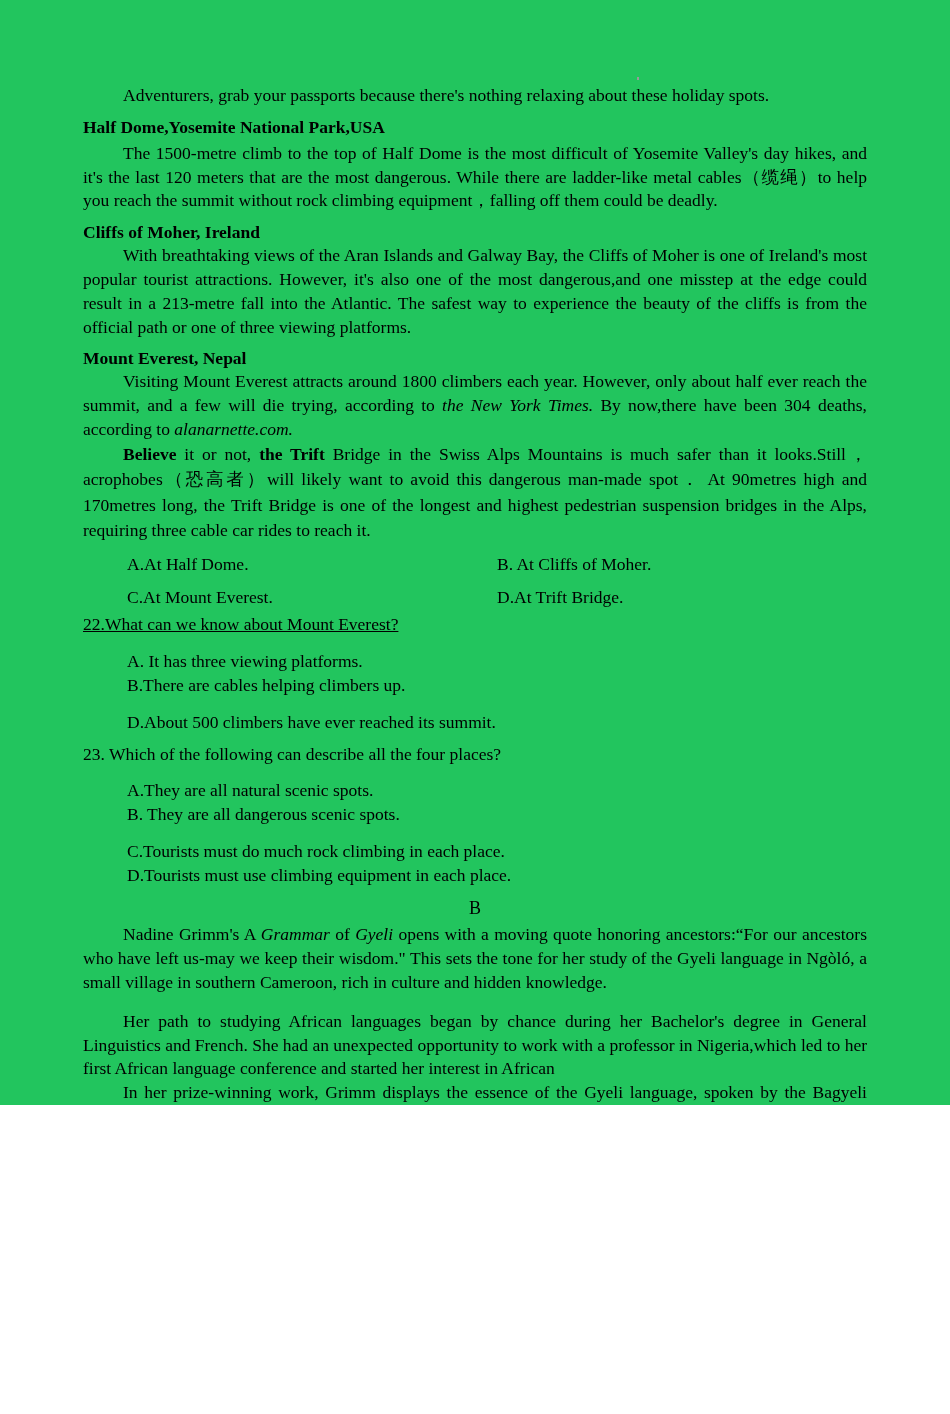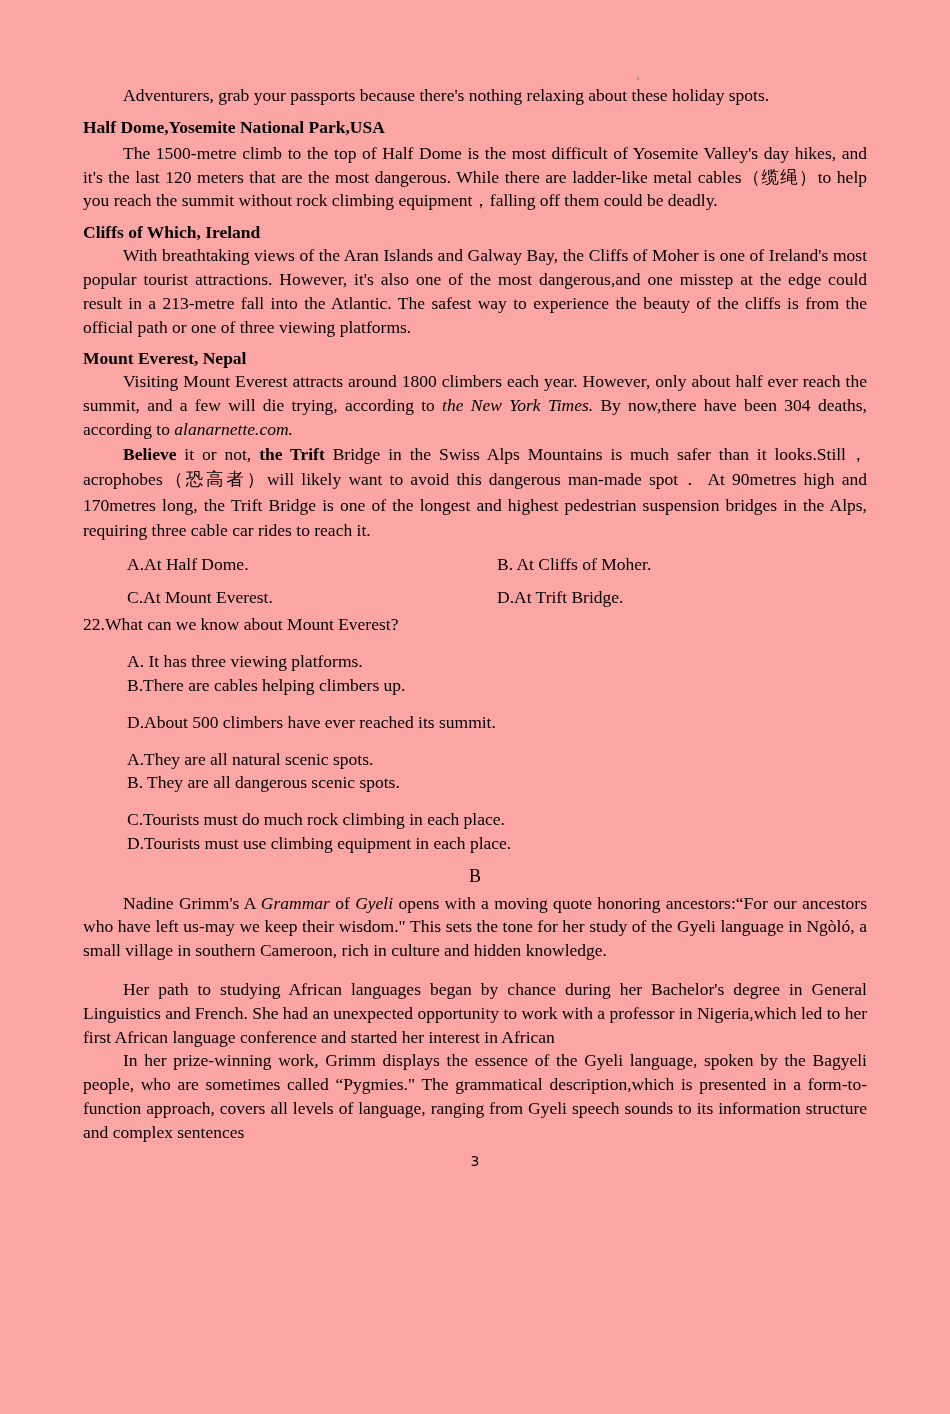--- a/index.html
+++ b/index.html
@@ -3,23 +3,23 @@
 <meta charset="utf-8">
 <style>
   html, body {
     margin: 0;
     padding: 0;
     background: #ffffff;
   }
   .page {
     position: relative;
     width: 950px;
-    height: 1414px;
+    height: 1105px;
     box-sizing: border-box;
-    background: #fca5a5;
+    background: #22c55e;
     color: #000000;
     font-family: "Liberation Serif", "DejaVu Serif", serif;
     font-size: 17.5px;
     line-height: 23.8px;
     padding: 84px 83px 0 83px;
     overflow: hidden;
   }
   .stray-dot {
     position: absolute;
     left: 637px;
@@ -34,21 +34,21 @@
   .para-first { margin-top: 6px; }
   .trift-body { line-height: 25.5px; }
   h3.place-heading {
     font-size: 17.5px;
     line-height: 18px;
     margin: 10px 0 3px 0;
     font-weight: bold;
   }
   h3.first-heading { margin-top: 10px; }
   .stem { margin-top: 8px; }
-  .stem-tight { margin-top: 4px; }
+  .stem-tight { margin-top: 4px; text-decoration: underline; }
   .opt-row {
     margin-left: 44px;
     margin-top: 9px;
   }
   .opt-left {
     display: inline-block;
     width: 370px;
   }
   .opt-line {
     margin-left: 44px;
@@ -75,21 +75,21 @@
 
 <div class="page">
 
   <div class="stray-dot"></div>
 
   <p class="indent">Adventurers, grab your passports because there's nothing relaxing about these holiday spots.</p>
 
   <h3 class="place-heading first-heading">Half Dome,Yosemite National Park,USA</h3>
   <p class="indent justify para-first">The 1500-metre climb to the top of Half Dome is the most difficult of Yosemite Valley's day hikes, and it's the last 120 meters that are the most dangerous. While there are ladder-like metal cables（缆绳）to help you reach the summit without rock climbing equipment，falling off them could be deadly.</p>
 
-  <h3 class="place-heading">Cliffs of Which, Ireland</h3>
+  <h3 class="place-heading">Cliffs of Moher, Ireland</h3>
   <p class="indent justify">With breathtaking views of the Aran Islands and Galway Bay, the Cliffs of Moher is one of Ireland's most popular tourist attractions. However, it's also one of the most dangerous,and one misstep at the edge could result in a 213-metre fall into the Atlantic. The safest way to experience the beauty of the cliffs is from the official path or one of three viewing platforms.</p>
 
   <h3 class="place-heading">Mount Everest, Nepal</h3>
   <p class="indent justify"><span>Visiting Mount Everest attracts around 1800 climbers each year. However, only about half ever reach the summit, and a few will die trying, according to </span><i>the New York Times.</i><span> By now,there have been 304 deaths, according to </span><i>alanarnette.com.</i></p>
 
   <p class="indent justify trift-body"><b>Believe</b><span> it or not, </span><b>the Trift</b><span> Bridge in the Swiss Alps Mountains is much safer than it looks.Still，acrophobes（恐高者）will likely want to avoid this dangerous man-made spot． At 90metres high and 170metres long, the Trift Bridge is one of the longest and highest pedestrian suspension bridges in the Alps, requiring three cable car rides to reach it.</span></p>
 
   <div>
     <div class="opt-row">
       <span class="opt-left">A.At Half Dome.</span><span>B. At Cliffs of Moher.</span>
@@ -100,20 +100,21 @@
   </div>
 
   <div>
     <p class="stem stem-tight">22.What can we know about Mount Everest?</p>
     <p class="opt-line gap-lg">A. It has three viewing platforms.</p>
     <p class="opt-line">B.There are cables helping climbers up.</p>
     <p class="opt-line gap-lg">D.About 500 climbers have ever reached its summit.</p>
   </div>
 
   <div>
+    <p class="stem">23. Which of the following can describe all the four places?</p>
     <p class="opt-line gap-lg">A.They are all natural scenic spots.</p>
     <p class="opt-line">B. They are all dangerous scenic spots.</p>
     <p class="opt-line gap-lg">C.Tourists must do much rock climbing in each place.</p>
     <p class="opt-line">D.Tourists must use climbing equipment in each place.</p>
   </div>
 
   <p class="section-label">B</p>
 
   <p class="indent justify pb-para"><span>Nadine Grimm's A </span><i>Grammar</i><span> of </span><i>Gyeli</i><span> opens with a moving quote honoring ancestors:“For our ancestors who have left us-may we keep their wisdom." This sets the tone for her study of the Gyeli language in Ngòló, a small village in southern Cameroon, rich in culture and hidden knowledge.</span></p>
 

